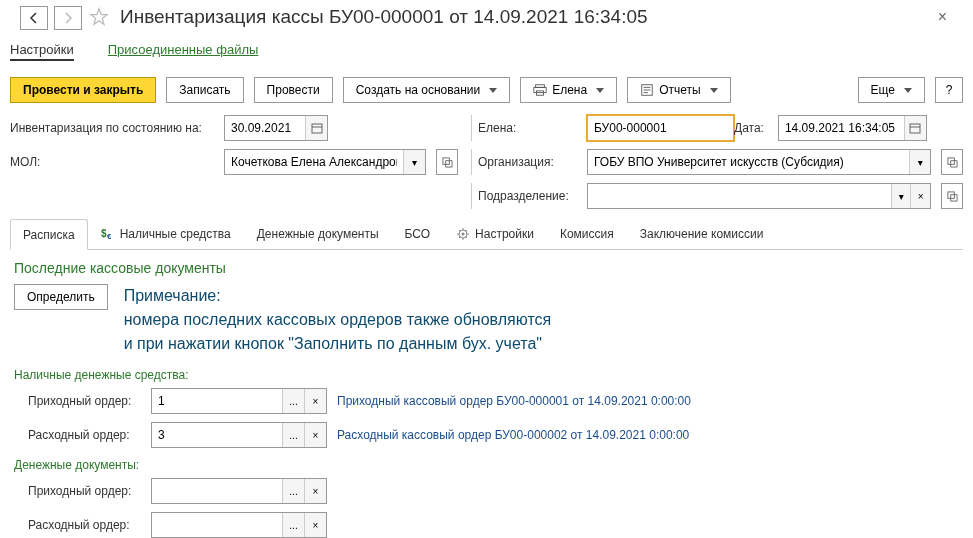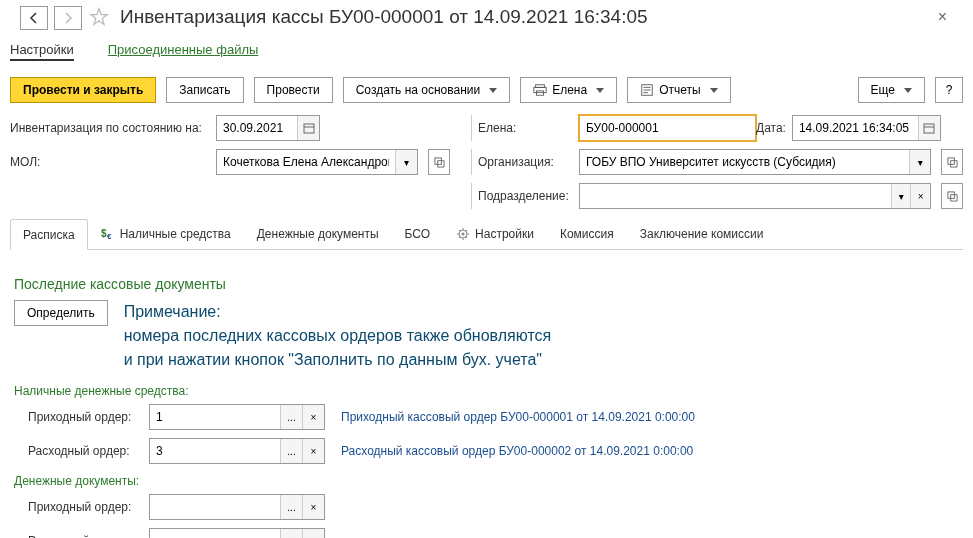--- a/index.html
+++ b/index.html
@@ -18,37 +18,37 @@
 .toolbar { display: flex; align-items: center; padding: 6px 10px 12px; gap: 10px; border-bottom: none; }
 .btn { padding: 5px 12px; border: 1px solid #999; background: #fff; font-size: 12px; cursor: pointer; display: inline-flex; align-items: center; gap: 5px; height: 26px; }
 .btn.primary { background: #ffd633; border: 1px solid #b89600; font-weight: bold; }
 .btn.dropdown::after { content: ''; width: 0; height: 0; border-left: 4px solid transparent; border-right: 4px solid transparent; border-top: 5px solid #555; margin-left: 4px; }
 .toolbar-spacer { flex: 1; }
 .btn .icon-svg { width: 14px; height: 14px; }
 .form-area { padding: 0 10px; }
 .form-row { display: flex; align-items: center; margin-bottom: 8px; }
 .form-col { display: flex; align-items: center; gap: 6px; }
 .lbl { white-space: nowrap; }
-.input-wrap { display: flex; align-items: flex-end; border: 1px solid #999; height: 26px; background: #fff; }
+.input-wrap { display: flex; align-items: flex-end; border: 1px solid #999; height: 26px; background: #fff; margin-left: 8px; }
 .input-wrap.focused { border: 1px solid #e8a935; box-shadow: 0 0 0 1px #e8a935; }
 .input-wrap input { border: none; padding: 3px 6px; font-size: 12px; outline: none; height: 100%; }
 .input-btn { width: 22px; height: 100%; border: none; border-left: 1px solid #ccc; background: #f5f5f5; cursor: pointer; display: flex; align-items: center; justify-content: center; font-size: 10px; }
 .ext-btn { width: 22px; height: 26px; border: 1px solid #999; background: #fff; margin-left: 4px; cursor: pointer; display: flex; align-items: center; justify-content: center; }
 .ext-btn svg { width: 11px; height: 11px; }
 .vsep { width: 1px; height: 26px; background: #ccc; margin: 0 6px; }
-.tabs { display: flex; border-bottom: 1px solid #ccc; margin: 10px 10px 16px; }
+.tabs { display: flex; border-bottom: 1px solid #ccc; margin: 10px 10px 0; }
 .tab { padding: 7px 12px; border: 1px solid transparent; cursor: pointer; font-size: 12px; display: flex; align-items: center; gap: 5px; }
 .tab.active { border: 1px solid #ccc; border-bottom: 1px solid #fff; margin-bottom: -1px; background: #fff; border-radius: 3px 3px 0 0; }
 .tab .ticon { width: 14px; height: 14px; }
 .tab-content { padding: 10px 14px; }
 .section-title { color: #2d7a2d; font-size: 14px; margin-bottom: 8px; }
 .section-sub { color: #2d7a2d; font-size: 12px; margin: 10px 0 6px; }
 .note-row { display: flex; align-items: flex-start; gap: 16px; margin-bottom: 12px; }
 .note-text { color: #0c4a6e; font-size: 16px; line-height: 1.5; }
-.order-row { display: flex; align-items: center; margin-bottom: 8px; gap: 6px; margin-left: 14px; }
+.order-row { display: flex; align-items: center; margin-bottom: 8px; gap: 0; margin-left: 14px; }
 .order-row .lbl { width: 115px; }
 .order-link { color: #1a4d8f; cursor: pointer; margin-left: 10px; }
 </style>
 </head>
 <body>
 
 <div class="header-row">
   <button class="nav-btn">
     <svg viewBox="0 0 12 12">
         <path d="M8 1 L3 6 L8 11" stroke="#333" stroke-width="1.5" fill="none"></path>
@@ -115,21 +115,21 @@
               <rect x="1" y="2" width="10" height="9" fill="none" stroke="#666"></rect>
               <line x1="1" y1="5" x2="11" y2="5" stroke="#666"></line>
             </svg>
         </button>
       </div>
     </div>
     <div class="vsep"></div>
     <div class="form-col">
       <span class="lbl" style="width:95px">Елена:</span>
       <div class="input-wrap focused">
-        <input style="width: 175px;" value="БУ00-000001">
+        <input style="width: 145px;" value="БУ00-000001">
       </div>
     </div>
     <div class="form-col">
       <span class="lbl">Дата:</span>
       <div class="input-wrap">
         <input style="width: 125px;" value="14.09.2021 16:34:05">
         <button class="input-btn">
           <svg width="12" height="12" viewBox="0 0 12 12">
               <rect x="1" y="2" width="10" height="9" fill="none" stroke="#666"></rect>
               <line x1="1" y1="5" x2="11" y2="5" stroke="#666"></line>

